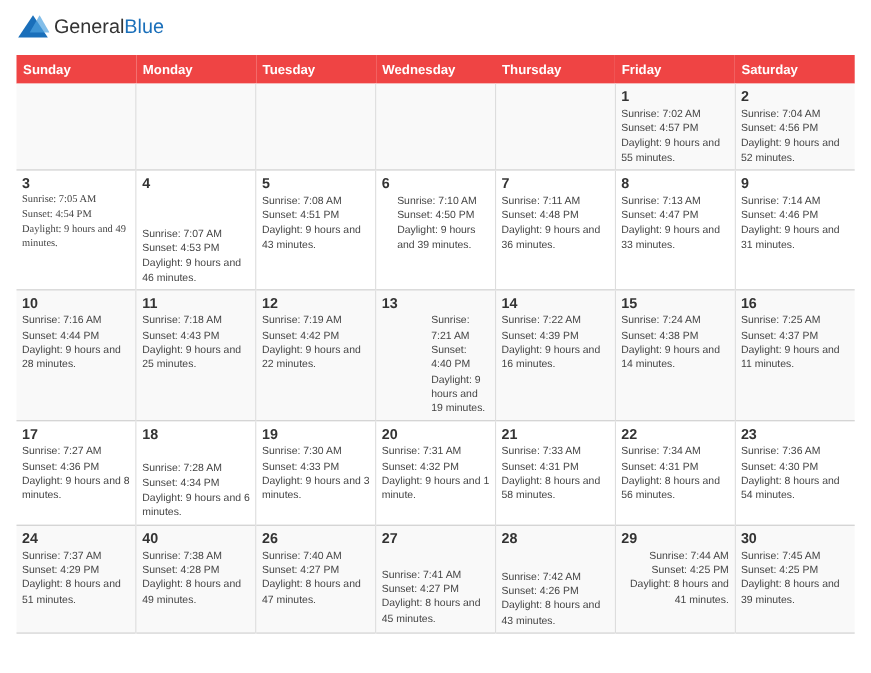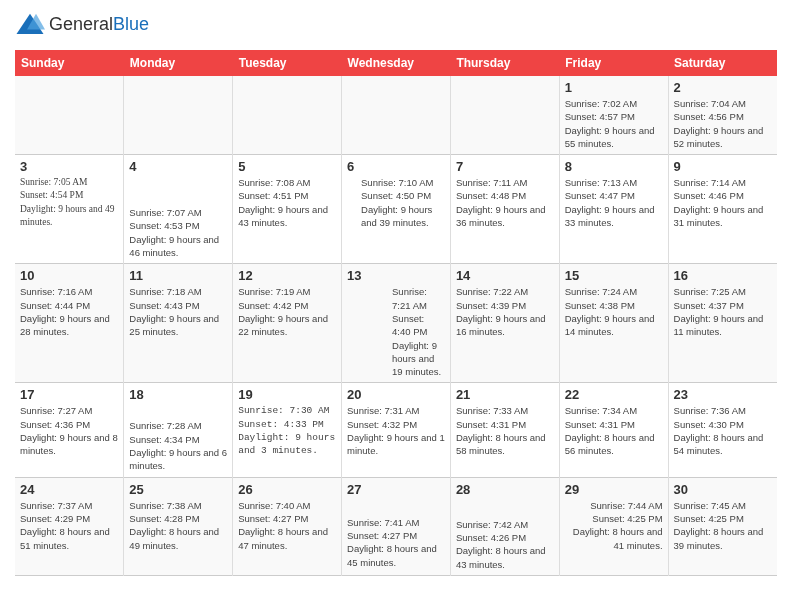--- a/index.html
+++ b/index.html
@@ -173,21 +173,21 @@
 Daylight: 9 hours and 8 minutes.</div>
           </td>
           <td>
             <span class="day-num">18</span>
             <div class="day-info" style="white-space: pre-line; margin-top: 17px;">Sunrise: 7:28 AM
 Sunset: 4:34 PM
 Daylight: 9 hours and 6 minutes.</div>
           </td>
           <td>
             <span class="day-num">19</span>
-            <div class="day-info" style="white-space: pre-line; font-family: Liberation Mono, monospace;">Sunrise: 7:30 AM
+            <div class="day-info" style="white-space: pre-line;">Sunrise: 7:30 AM
 Sunset: 4:33 PM
 Daylight: 9 hours and 3 minutes.</div>
           </td>
           <td>
             <span class="day-num">20</span>
             <div class="day-info" style="white-space: pre-line;">Sunrise: 7:31 AM
 Sunset: 4:32 PM
 Daylight: 9 hours and 1 minute.</div>
           </td>
           <td>
@@ -210,21 +210,21 @@
           </td>
         </tr>
         <tr>
           <td>
             <span class="day-num">24</span>
             <div class="day-info" style="white-space: pre-line;">Sunrise: 7:37 AM
 Sunset: 4:29 PM
 Daylight: 8 hours and 51 minutes.</div>
           </td>
           <td>
-            <span class="day-num">25</span>
+            <span class="day-num">40</span>
             <div class="day-info" style="white-space: pre-line;">Sunrise: 7:38 AM
 Sunset: 4:28 PM
 Daylight: 8 hours and 49 minutes.</div>
           </td>
           <td>
             <span class="day-num">26</span>
             <div class="day-info" style="white-space: pre-line;">Sunrise: 7:40 AM
 Sunset: 4:27 PM
 Daylight: 8 hours and 47 minutes.</div>
           </td>

